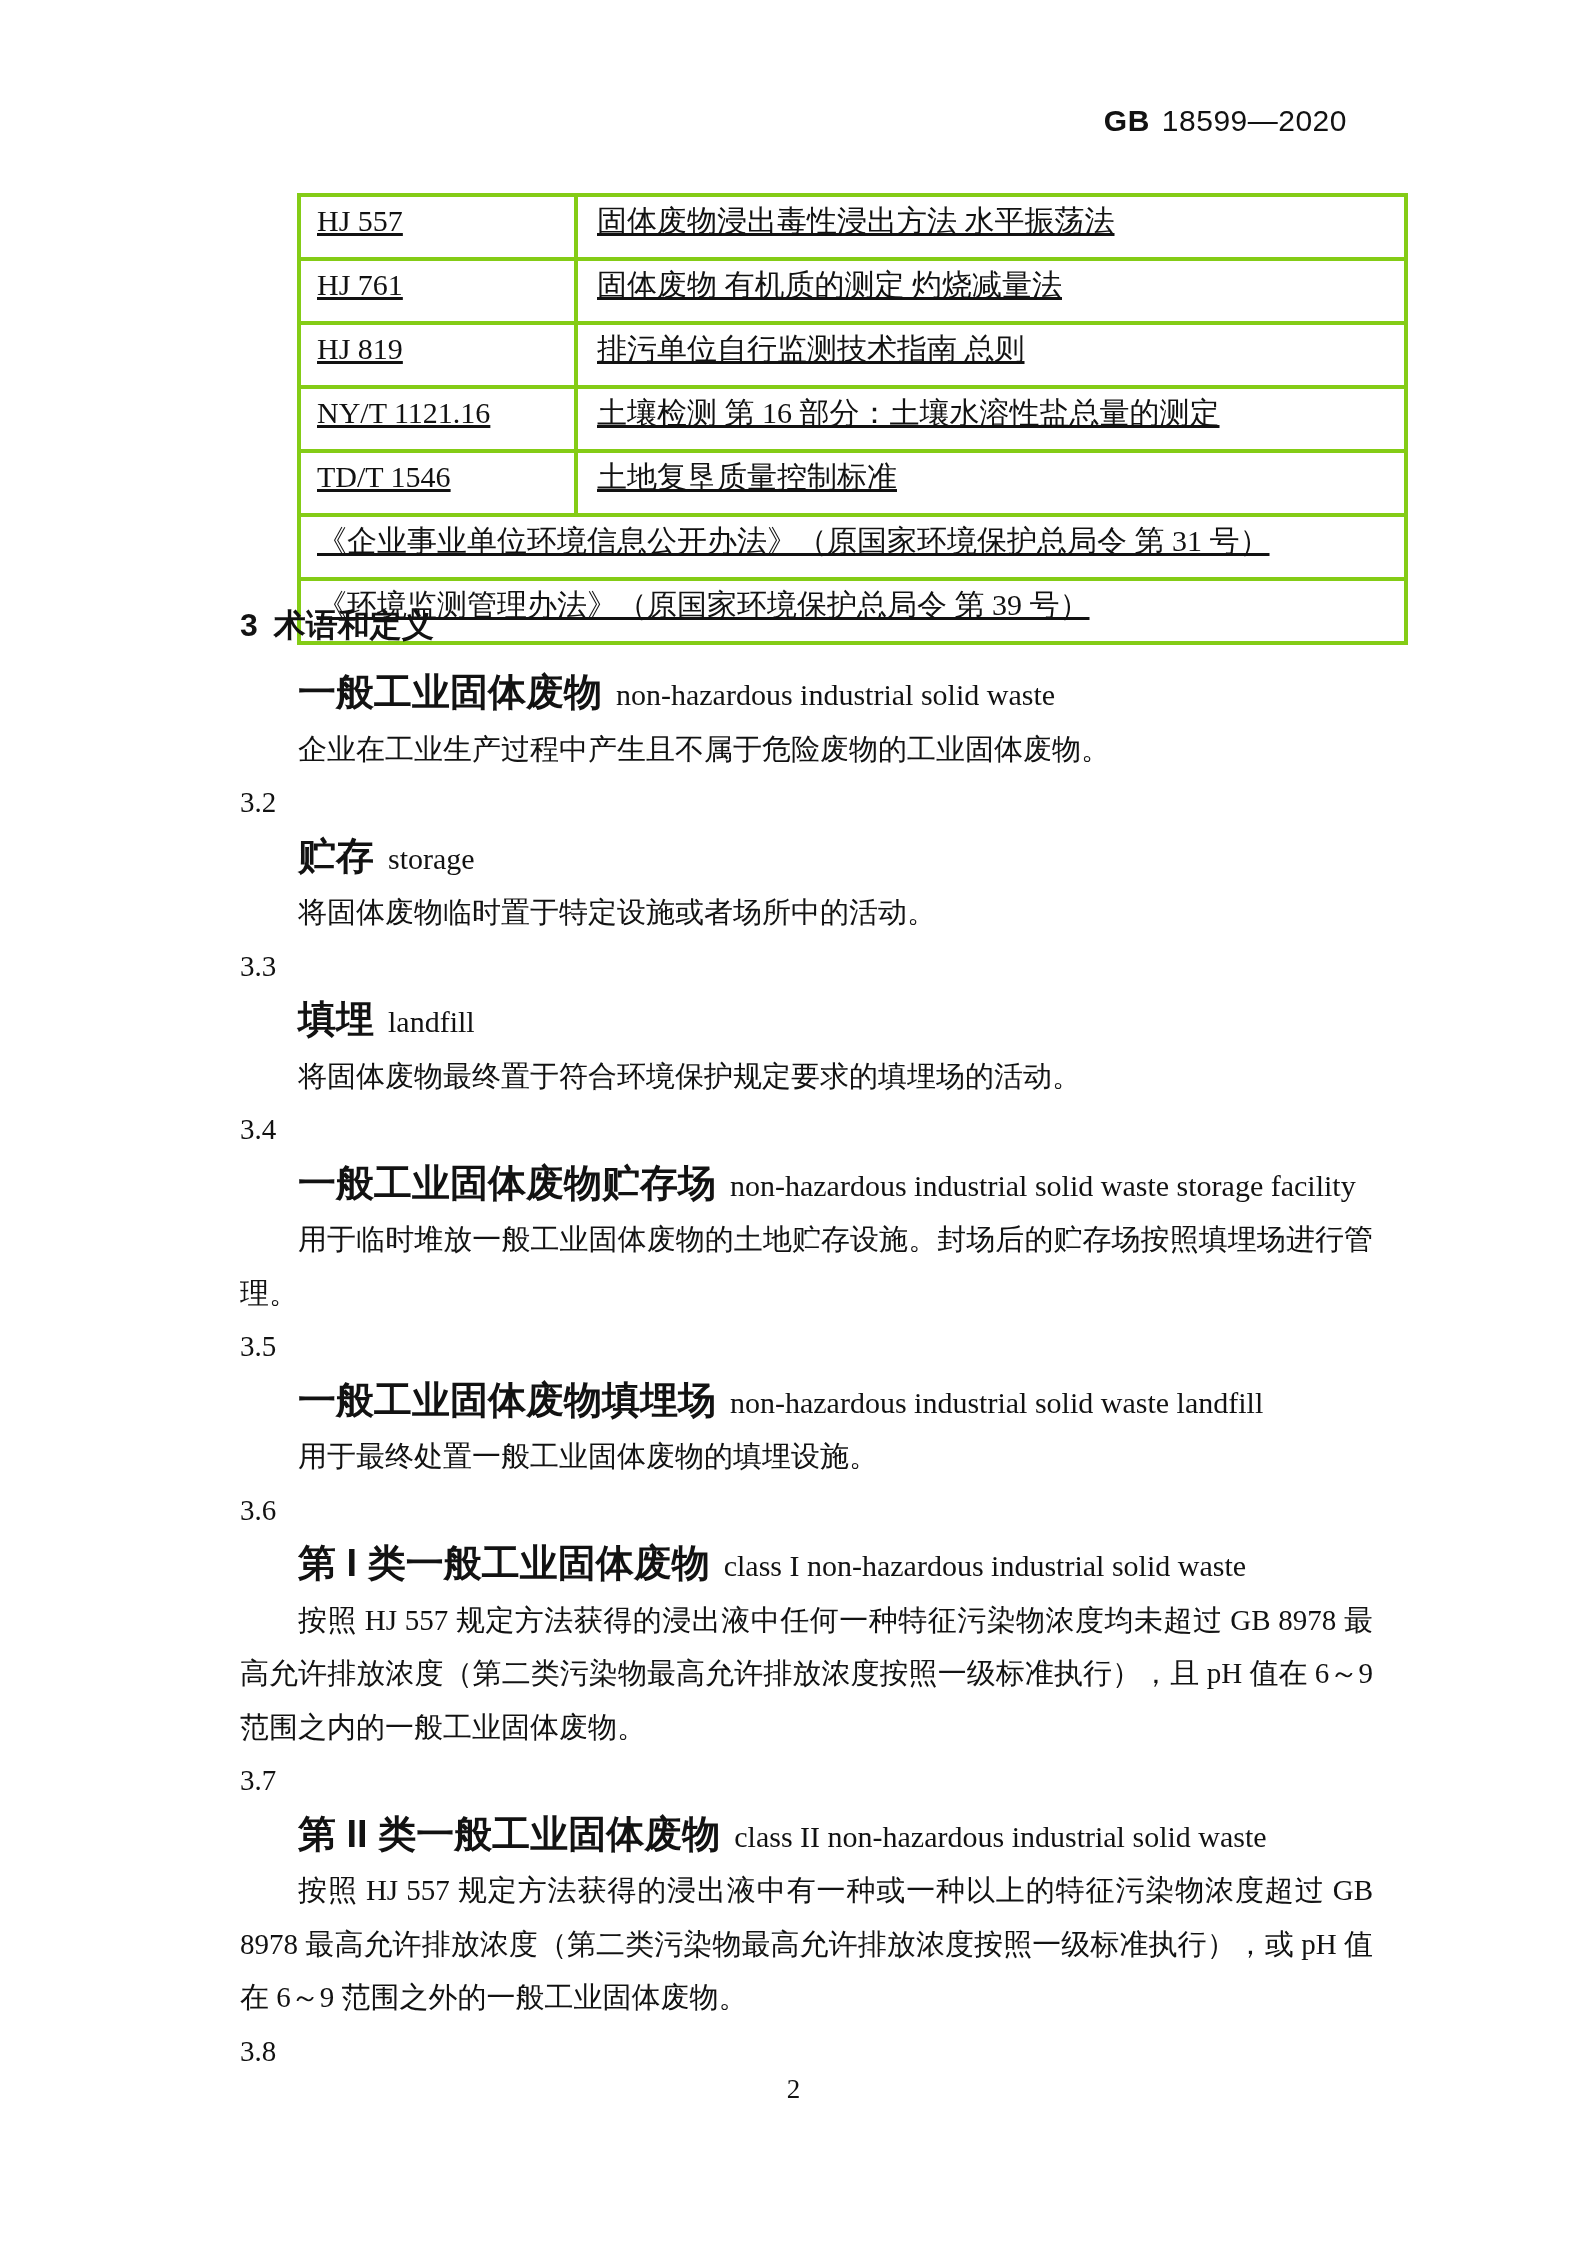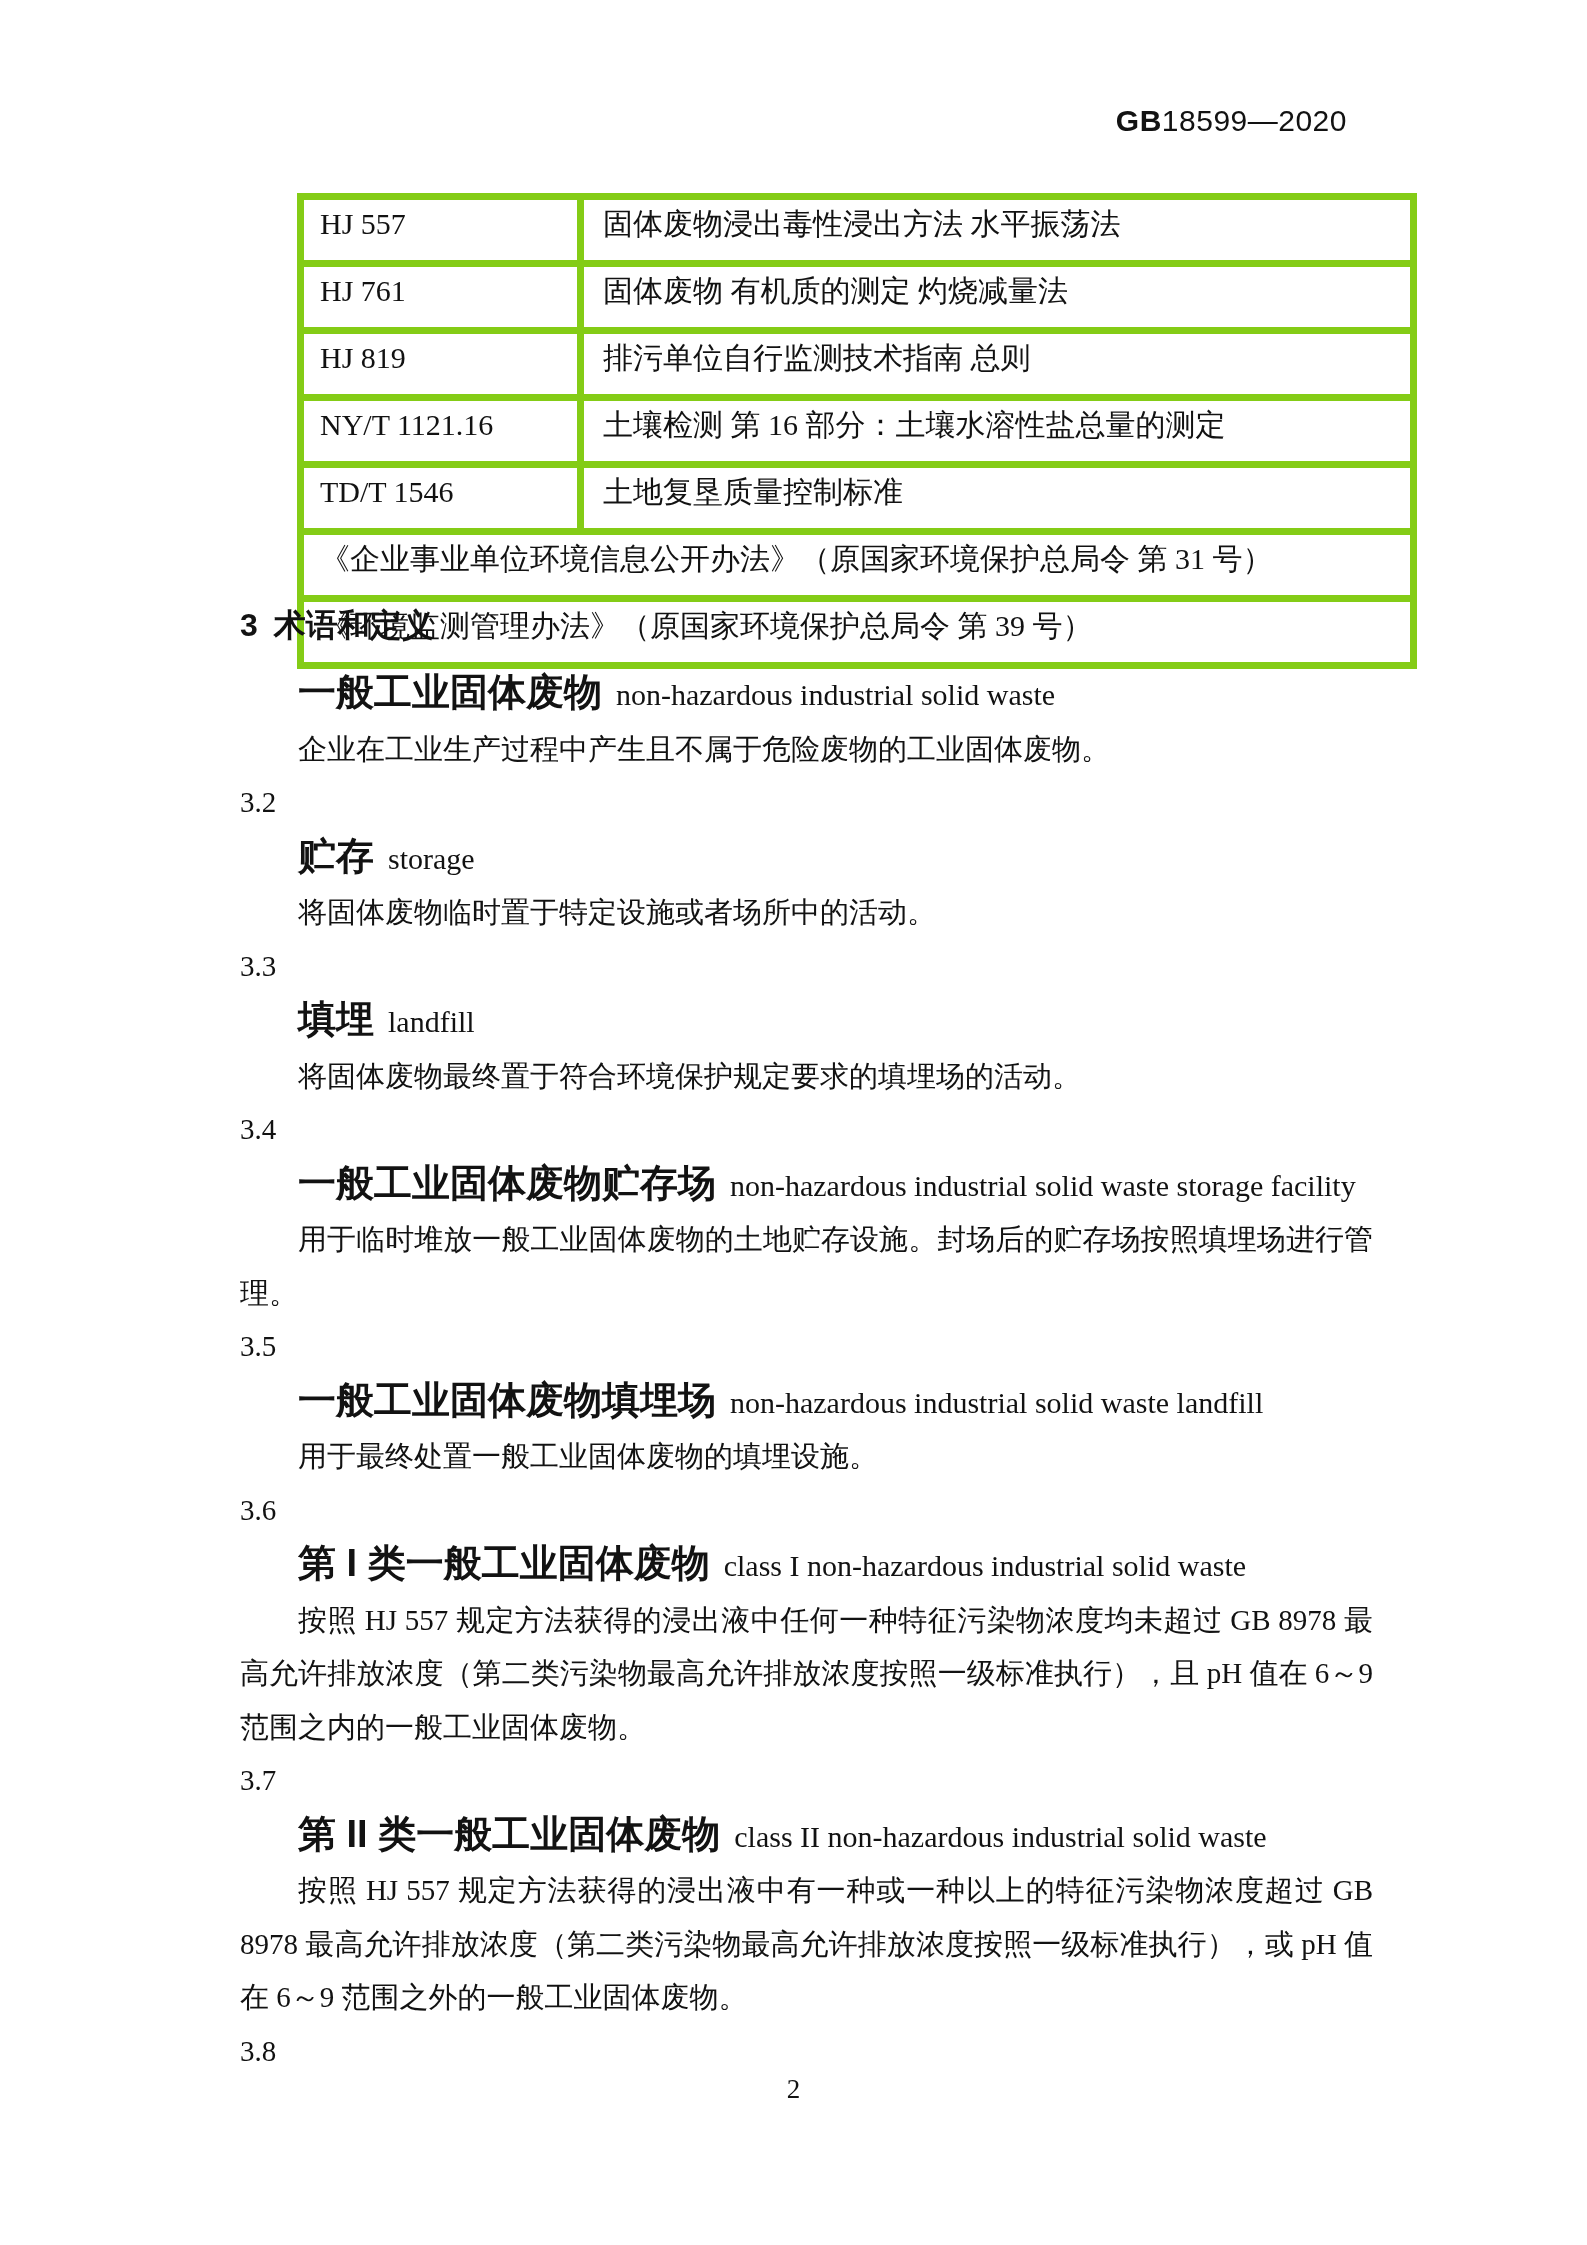--- a/index.html
+++ b/index.html
@@ -12,37 +12,38 @@
     color:#121212;
     overflow:hidden;
   }
   
   .doc-header{
     position:absolute;top:104px;right:240px;
     font-family:"Liberation Sans","DejaVu Sans",sans-serif;
     font-size:30px;line-height:34px;letter-spacing:0.5px;
     white-space:nowrap;
   }
-  .doc-header .code{font-weight:700;}
+  .doc-header .code{font-weight:700;margin-right:12px;}
   .doc-header .num{font-weight:500;}
   
   .ref-table{
     position:absolute;left:297px;top:193px;
     border-collapse:collapse;table-layout:fixed;
     width:1040px;
     font-size:30px;
   }
   .ref-table td{
-    border:7px solid #84cc16;
+    border:4px solid #84cc16;
     height:55px;
     padding:5px 12px 0 16px;
     vertical-align:top;
     line-height:38px;
     overflow:hidden;
     white-space:nowrap;
+    text-decoration:underline;
   }
   .ref-table td.code-cell{width:245px;}
   .ref-table td.title-cell{width:795px;padding-left:19px;}
   .ref-table td.merged-cell{padding-left:16px;}
   
   .content{
     position:absolute;left:240px;top:598px;width:1133px;
     font-size:29px;
   }
   .sec-heading{

